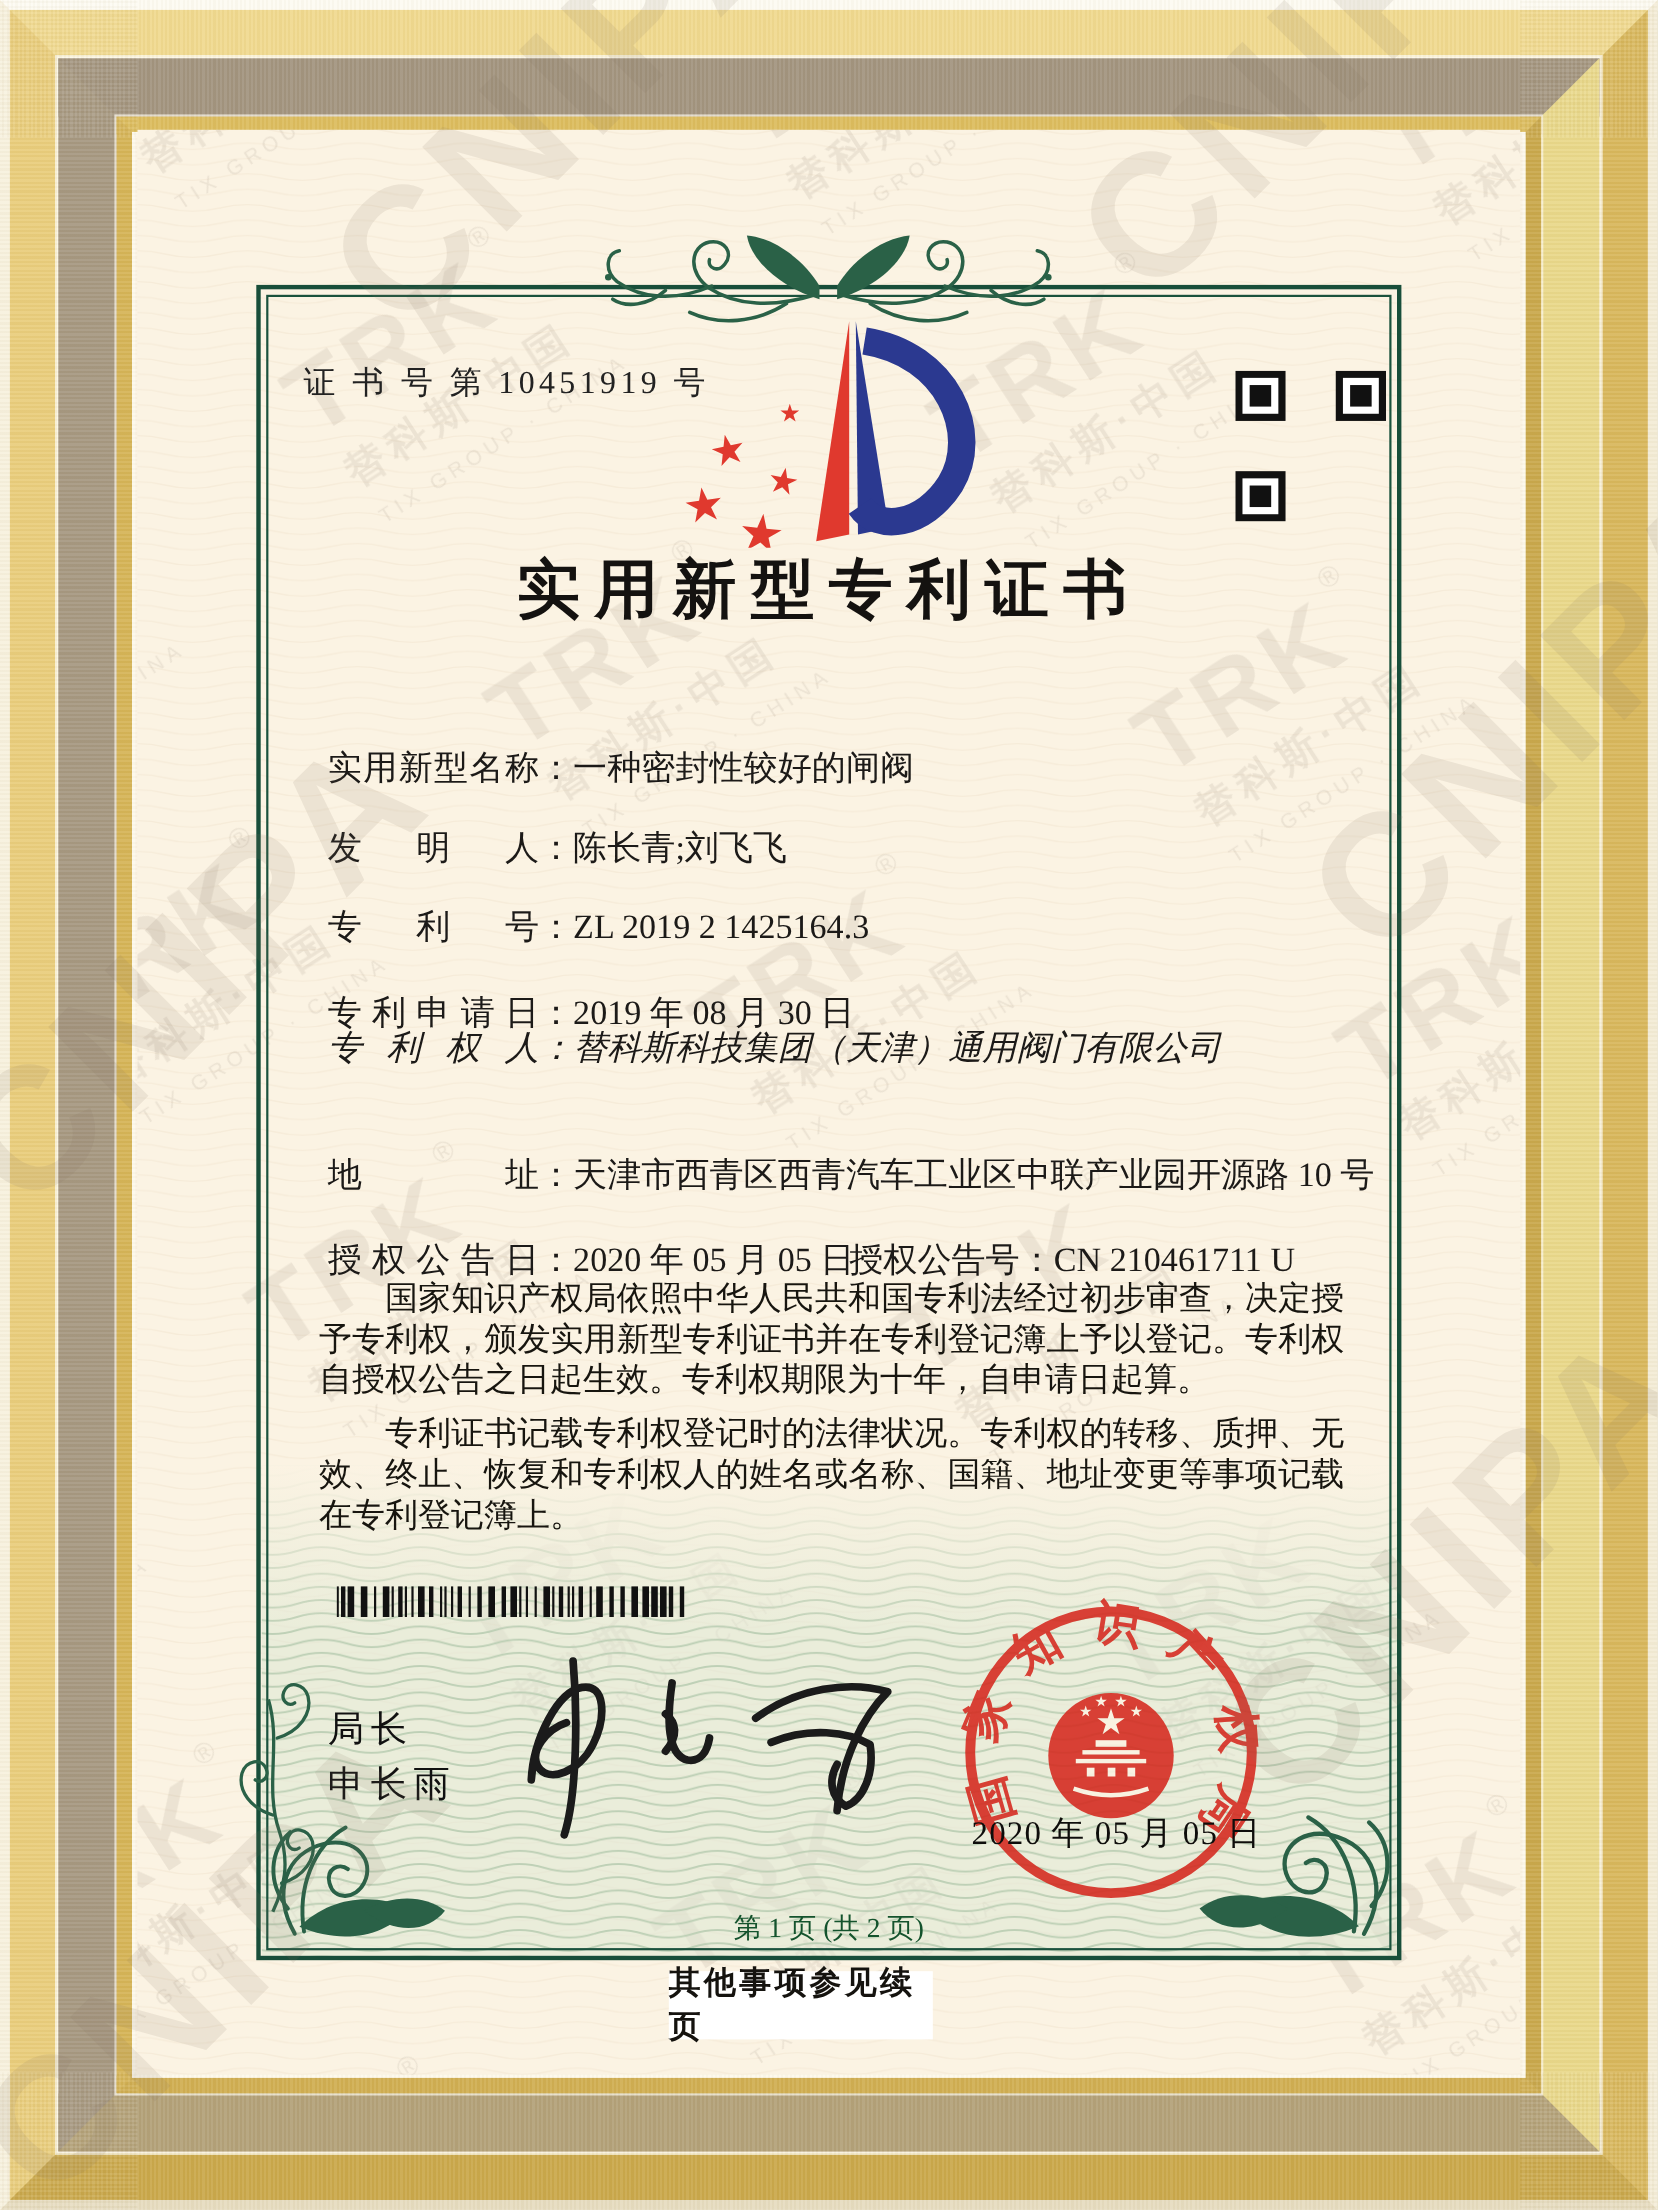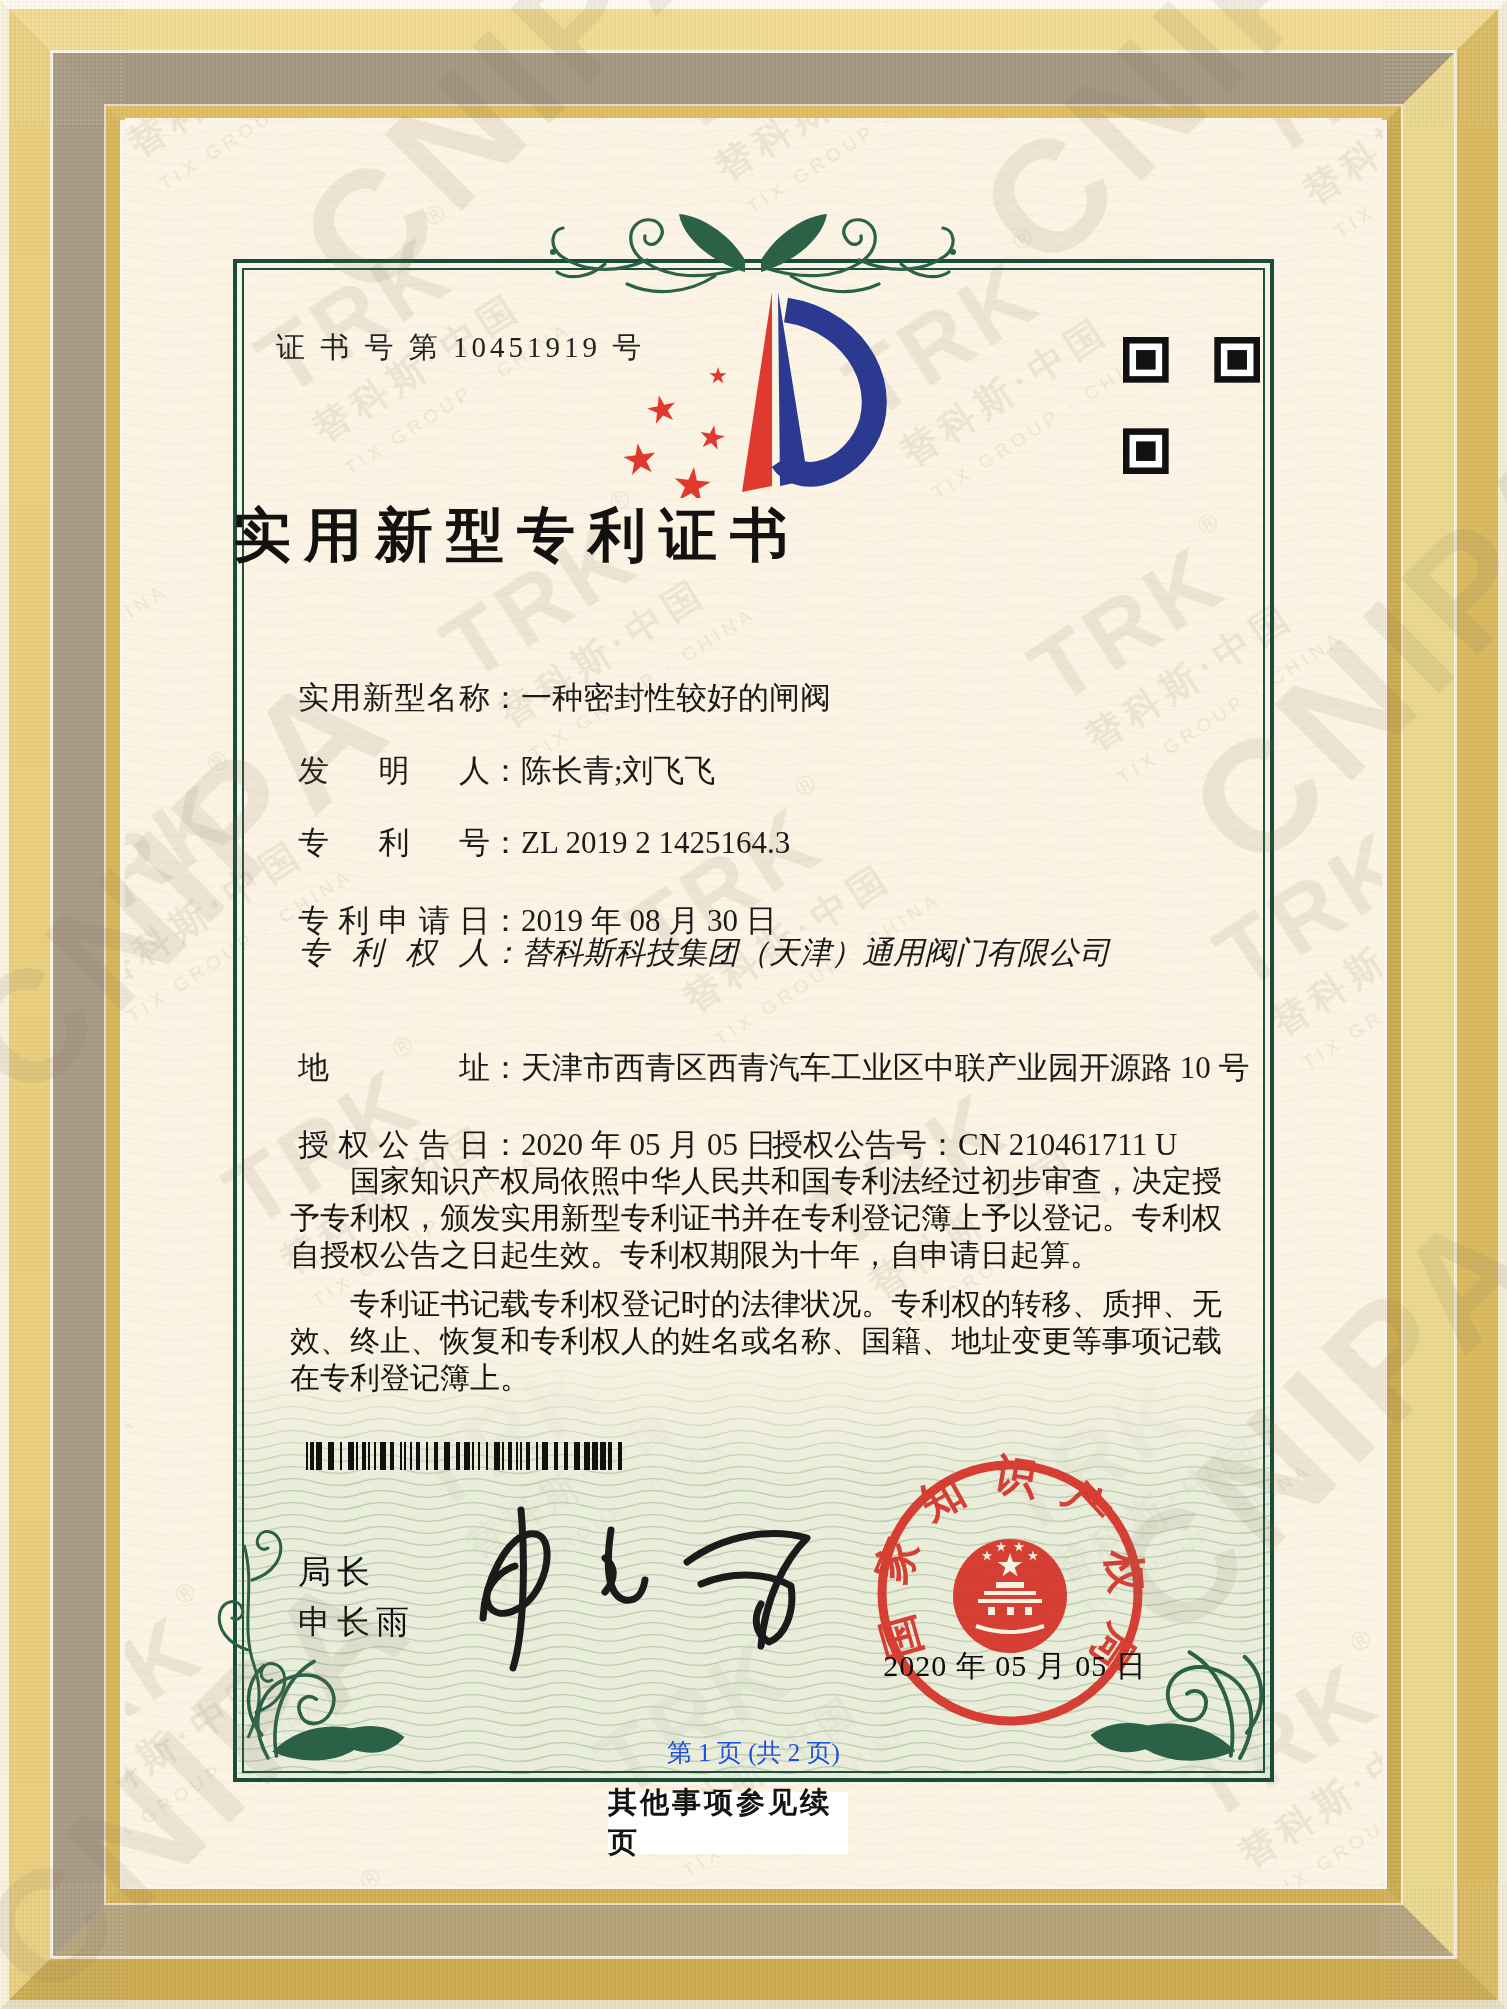--- a/index.html
+++ b/index.html
@@ -24,30 +24,30 @@
   
   .paper{left:125px;top:118px;width:1257px;height:1768px;background:#fbf3e3;z-index:5;}
   .svg-layer{left:0;top:0;width:1507px;height:2009px;z-index:6;pointer-events:none;}
 
   
   .gborder{left:233px;top:259px;width:1041px;height:1523px;border:4px solid #184e3a;z-index:8;}
   .gborder-in{left:242px;top:268px;width:1023px;height:1505px;border:2px solid #1a523d;z-index:8;}
 
   .content{z-index:12;}
   .cert-no{left:276px;top:328px;font-size:29px;letter-spacing:4px;color:#222;}
-  .title{left:233px;top:497px;width:1041px;text-align:left;font-size:58px;font-weight:bold;
+  .title{left:233px;top:497px;width:1041px;text-align:center;font-size:58px;font-weight:bold;
          letter-spacing:13px;color:#141210;}
   .frow{left:298px;height:42px;font-size:31px;white-space:nowrap;margin-top:32px;}
   .flabel{display:inline-block;width:192px;text-align:justify;text-align-last:justify;vertical-align:top;}
   .fcolon{display:inline-block;}
   .fvalue{display:inline-block;}
   .paras{left:278px;top:1150px;width:956px;font-size:30px;line-height:37px;text-align:justify;color:#17150f;}
   .paras p{margin:12px;text-indent:2em;}
   .director{left:298px;font-size:33px;letter-spacing:6px;color:#111;}
-  .page-info{left:233px;top:1736px;width:1041px;text-align:center;font-size:25px;color:#1d4ed8;z-index:12;}
+  .page-info{left:233px;top:1736px;width:1041px;text-align:center;font-size:25px;color:#14532d;z-index:12;}
   .cont-box{left:608px;top:1792px;width:240px;height:62px;background:#ffffff;z-index:12;
             display:flex;align-items:center;justify-content:center;}
   .cont-box span{font-size:29px;font-weight:bold;letter-spacing:3px;color:#15130f;}
   .seal-date{left:875px;top:1646px;width:280px;text-align:center;font-size:30px;letter-spacing:1px;
              color:#0e0d0b;z-index:14;}
 
   
   .cnipa{position:absolute;font-family:"Liberation Sans","DejaVu Sans",sans-serif;font-weight:700;
          font-size:158px;letter-spacing:10px;color:rgba(130,118,100,.12);transform:rotate(-45deg);
          z-index:30;pointer-events:none;white-space:nowrap;}

